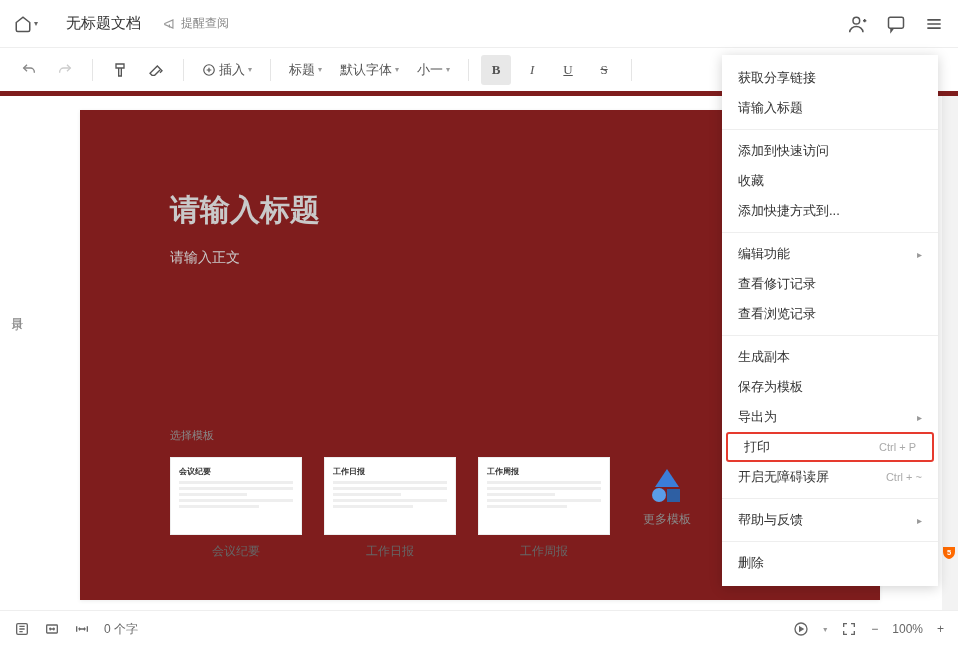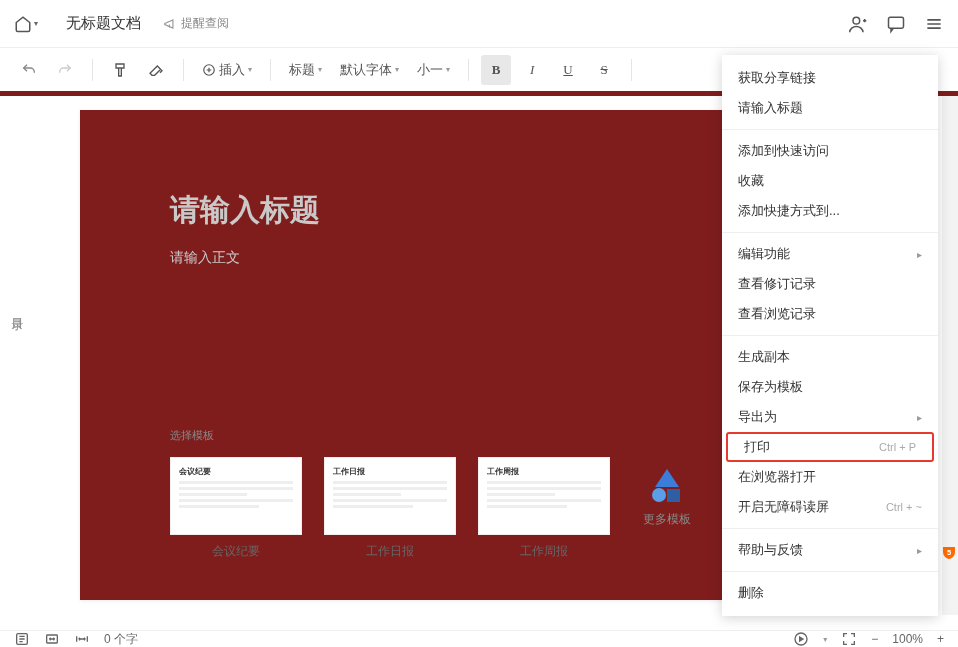--- a/index.html
+++ b/index.html
@@ -48,21 +48,21 @@
 
 
 .menu { position: absolute; right: 20px; top: 55px; width: 216px; background: #fff; box-shadow: 0 2px 12px rgba(0,0,0,0.18); padding: 8px 0; z-index: 100; }
 .menu-item { display: flex; align-items: center; justify-content: space-between; padding: 8px 16px; font-size: 13px; color: #333; cursor: pointer; height: 30px; }
 .menu-item.highlight { border: 2px solid #e63a2e; margin: 0 4px; border-radius: 3px; }
 .menu-sep { height: 1px; background: #eee; margin: 6px 0; }
 .menu-shortcut { font-size: 11px; color: #aaa; }
 .menu-arrow { font-size: 10px; color: #999; }
 
 
-.statusbar { position: absolute; bottom: 0; left: 0; right: 0; height: 16px; border-top: 1px solid #eee; display: flex; align-items: center; padding: 8px 14px; gap: 14px; font-size: 12px; color: #666; background: #fff; }
+.statusbar { position: absolute; bottom: 0; left: 0; right: 0; height: 16px; border-top: 1px solid #eee; display: flex; align-items: center; padding: 18px 14px; gap: 14px; font-size: 12px; color: #666; background: #fff; }
 .sb-right { margin-left: auto; display: flex; gap: 14px; align-items: center; }
 .sb-icon { width: 16px; height: 16px; cursor: pointer; color: #666; }
 
 
 .right-edge { position: absolute; right: 0; top: 96px; bottom: 32px; width: 16px; background: #f3f3f3; }
 .edge-shield { position: absolute; right: 0; top: 543px; width: 18px; height: 20px; }
 
 svg { display: block; }
 </style>
 </head>
@@ -254,23 +254,20 @@
     <div class="menu-item">
       <span>保存为模板</span>
     </div>
     <div class="menu-item">
       <span>导出为</span>
       <span class="menu-arrow">▸</span>
     </div>
     <div class="menu-item highlight">
       <span>打印</span>
       <span class="menu-shortcut">Ctrl + P</span>
-    </div>
-    <div class="menu-item">
-      <span>在浏览器打开</span>
     </div>
     <div class="menu-item">
       <span>开启无障碍读屏</span>
       <span class="menu-shortcut">Ctrl + ~</span>
     </div>
     <div class="menu-sep"></div>
     <div class="menu-item">
       <span>帮助与反馈</span>
       <span class="menu-arrow">▸</span>
     </div>

